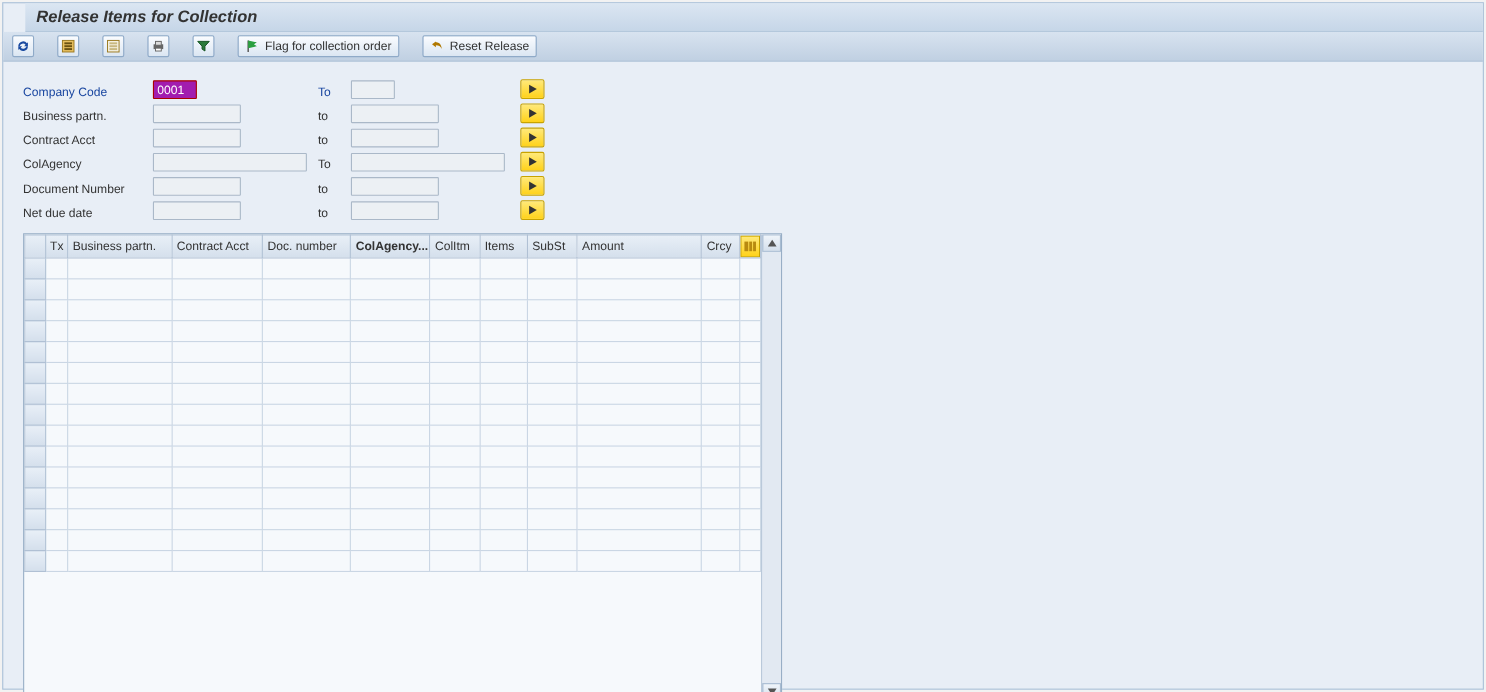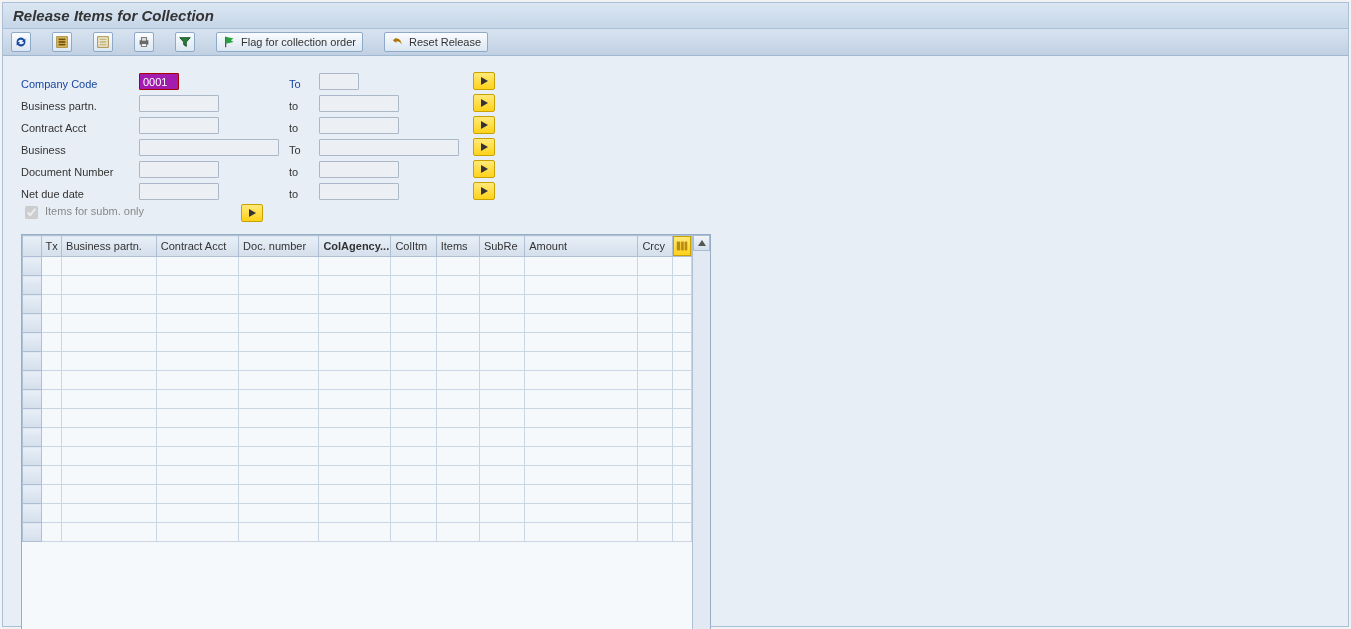--- a/index.html
+++ b/index.html
@@ -23,20 +23,21 @@
     position: relative;
   }
   .title-bar {
     background: linear-gradient(#dbe6f2,#c6d6e8);
     border-bottom: 1px solid #aac0d8;
     padding: 4px 10px;
     font-size: 15px;
     font-weight: bold;
     font-style: italic;
     color: #333;
+    margin-left: 20px;
   }
   .toolbar {
     background: linear-gradient(#d8e3f0,#c0d0e2);
     border-bottom: 1px solid #a0b8d0;
     padding: 3px 8px;
     display: flex;
     align-items: center;
     gap: 21px;
   }
   .tb-btn {
@@ -254,21 +255,21 @@
         <div class="sel-row">
           <div class="sel-label">Contract Acct</div>
           <div class="sel-low"><input class="inp inp-w1" style=""></div>
           <div class="sel-to">to</div>
           <div class="sel-high"><input class="inp inp-w1" style=""></div>
           <div class="sel-opt"><span class="optbtn">
               <span class="arrow-right"></span>
             </span></div>
         </div>
         <div class="sel-row">
-          <div class="sel-label">Business</div>
+          <div class="sel-label">ColAgency</div>
           <div class="sel-low"><input class="inp inp-w2" style=""></div>
           <div class="sel-to">To</div>
           <div class="sel-high"><input class="inp inp-w2" style=""></div>
           <div class="sel-opt"><span class="optbtn">
               <span class="arrow-right"></span>
             </span></div>
         </div>
         <div class="sel-row">
           <div class="sel-label">Document Number</div>
           <div class="sel-low"><input class="inp inp-w1" style=""></div>
@@ -280,43 +281,37 @@
         </div>
         <div class="sel-row">
           <div class="sel-label">Net due date</div>
           <div class="sel-low"><input class="inp inp-w1" style=""></div>
           <div class="sel-to">to</div>
           <div class="sel-high"><input class="inp inp-w1" style=""></div>
           <div class="sel-opt"><span class="optbtn">
               <span class="arrow-right"></span>
             </span></div>
         </div>
-        <div class="sel-row">
-          <div style="width: 220px;"><input type="checkbox" class="chk" disabled="" checked="" style=""><span class="faded" style="margin-left: 4px;">Items for subm. only</span></div>
-          <span class="optbtn">
-            <span class="arrow-right"></span>
-          </span>
-        </div>
       </div>
 
     <div class="grid-wrap">
       <div class="grid-body">
         <div style="overflow:hidden;flex:1">
           <table class="grid" id="grid-table">
               <thead>
                 <tr>
                   <th style="width: 18px;"></th>
                   <th style="width: 20px;">Tx</th>
                   <th style="width: 92px;">Business partn.</th>
                   <th style="width: 80px;">Contract Acct</th>
                   <th style="width: 78px;">Doc. number</th>
                   <th style="width: 70px; font-weight: bold;">ColAgency...</th>
                   <th style="width: 44px;">ColItm</th>
                   <th style="width: 42px;">Items</th>
-                  <th style="width: 44px;">SubRe</th>
+                  <th style="width: 44px;">SubSt</th>
                   <th style="width: 110px;">Amount</th>
                   <th style="width: 34px;">Crcy</th>
                   <th style="width: 18px; padding: 0px;">
                     <div class="cfg-btn">
                       <svg class="ic" viewBox="0 0 16 16">
                         <rect x="2" y="3" width="4" height="10" fill="#b88a10"></rect>
                         <rect x="7" y="3" width="3" height="10" fill="#b88a10"></rect>
                         <rect x="11" y="3" width="3" height="10" fill="#b88a10"></rect>
                       </svg>
                     </div>

